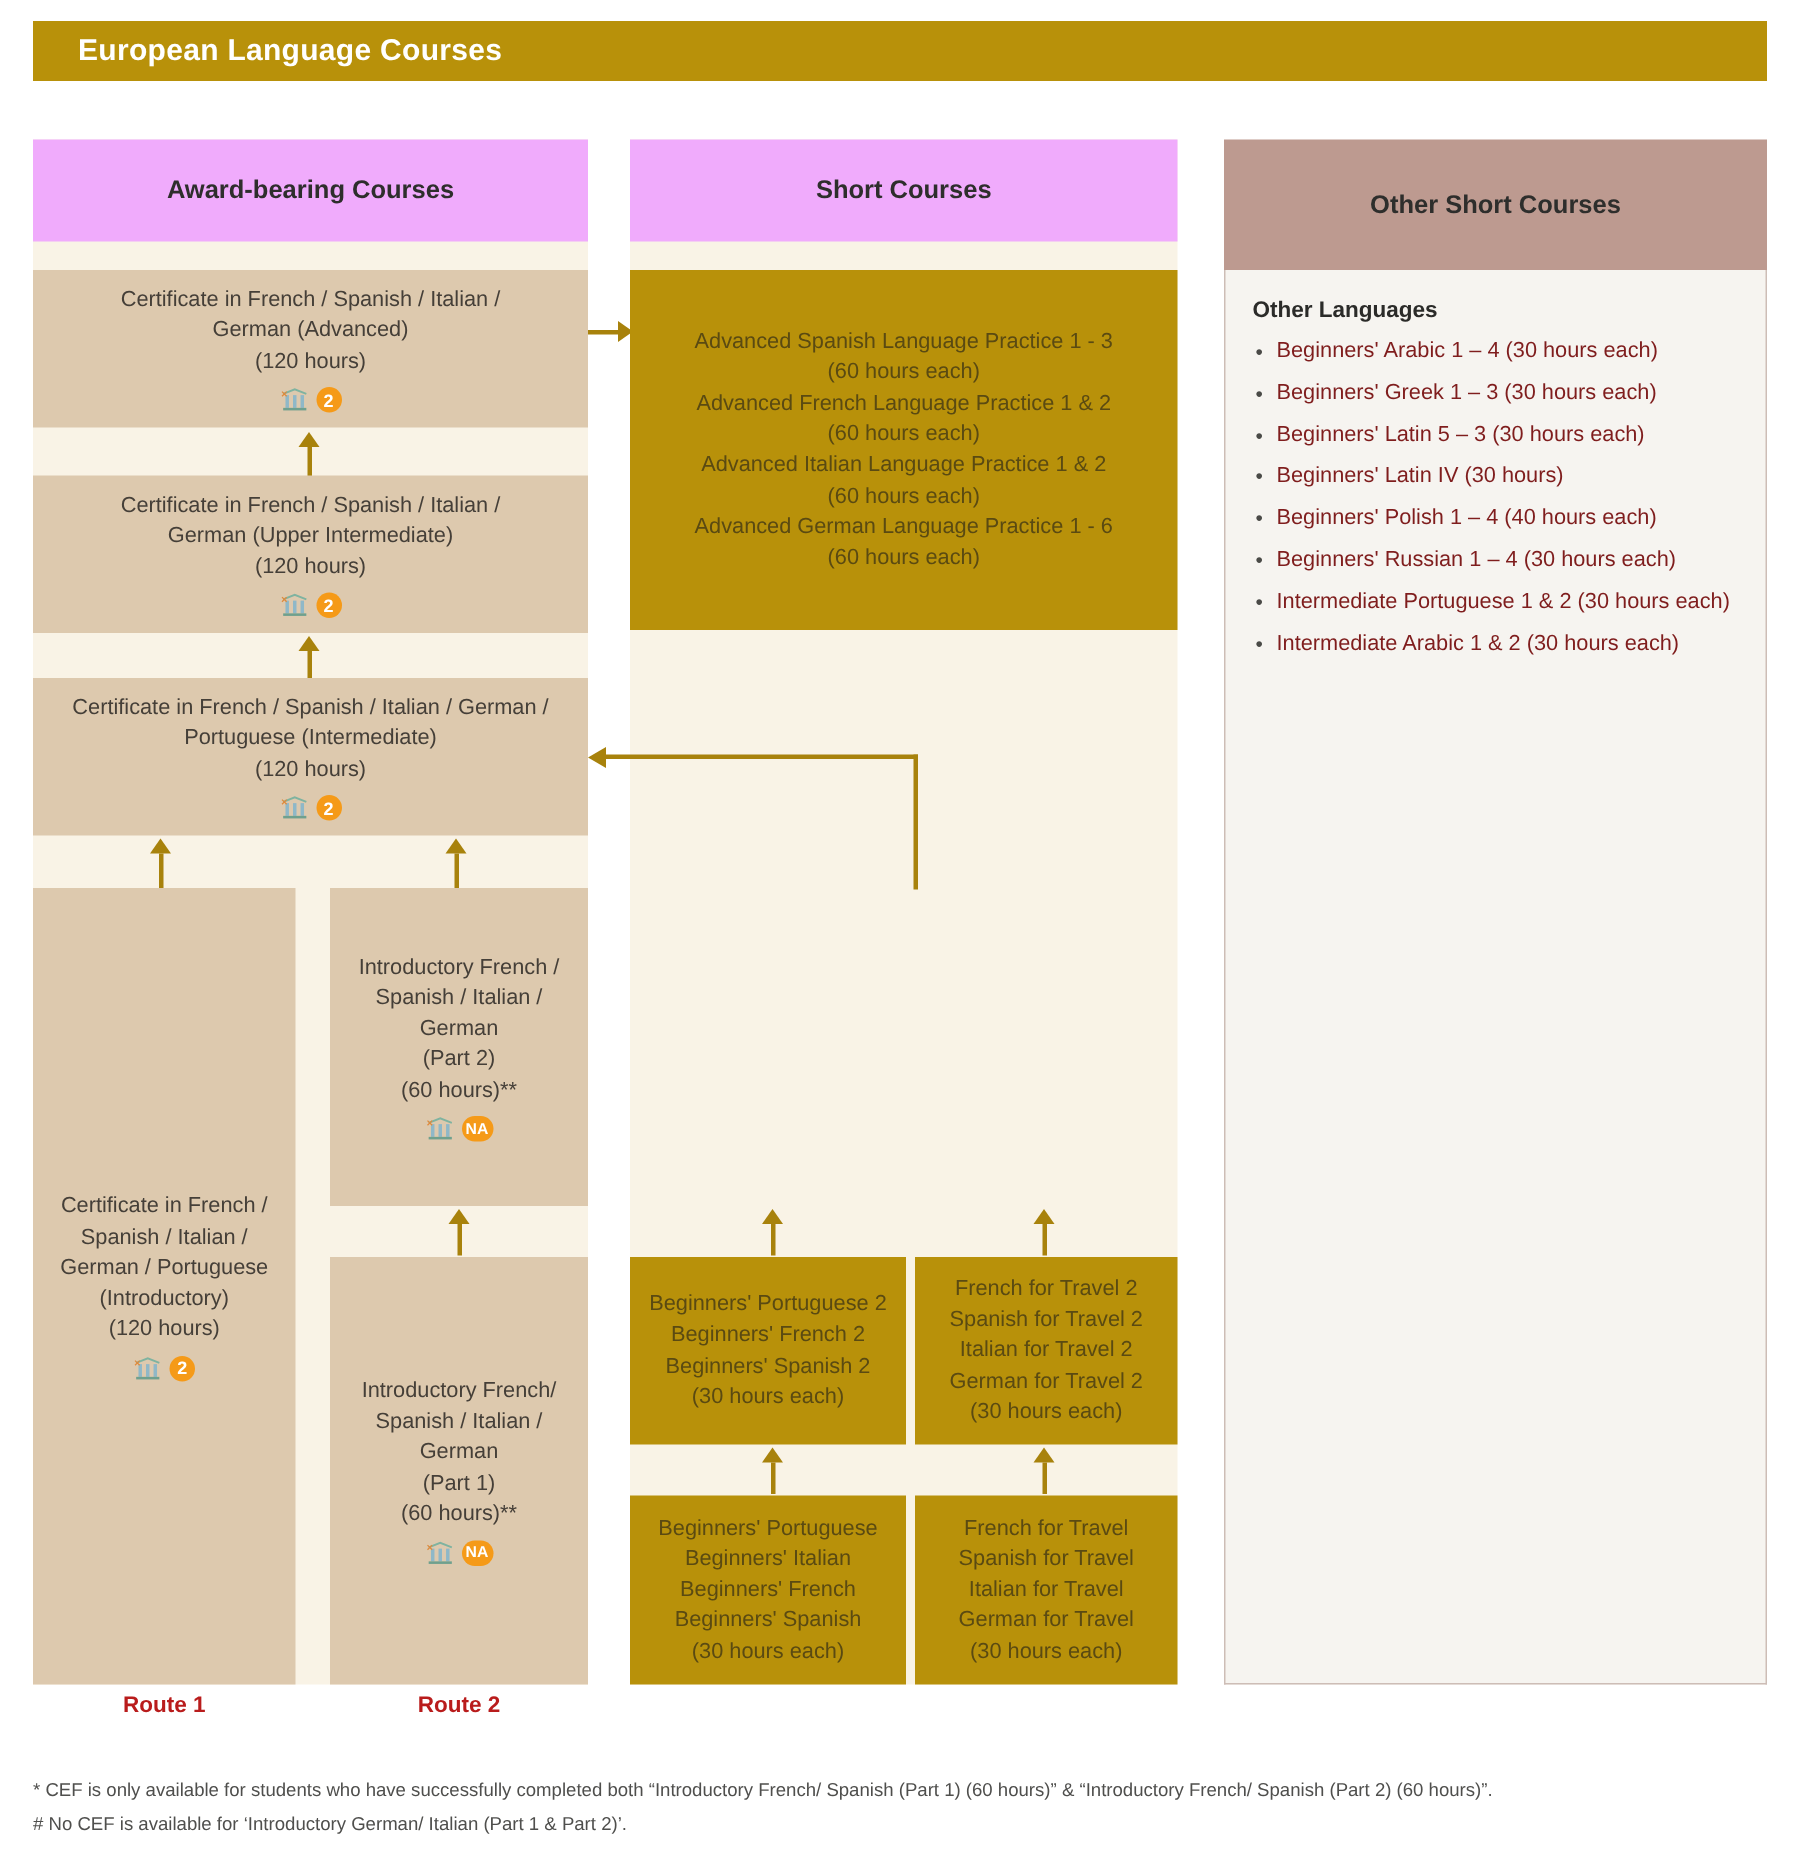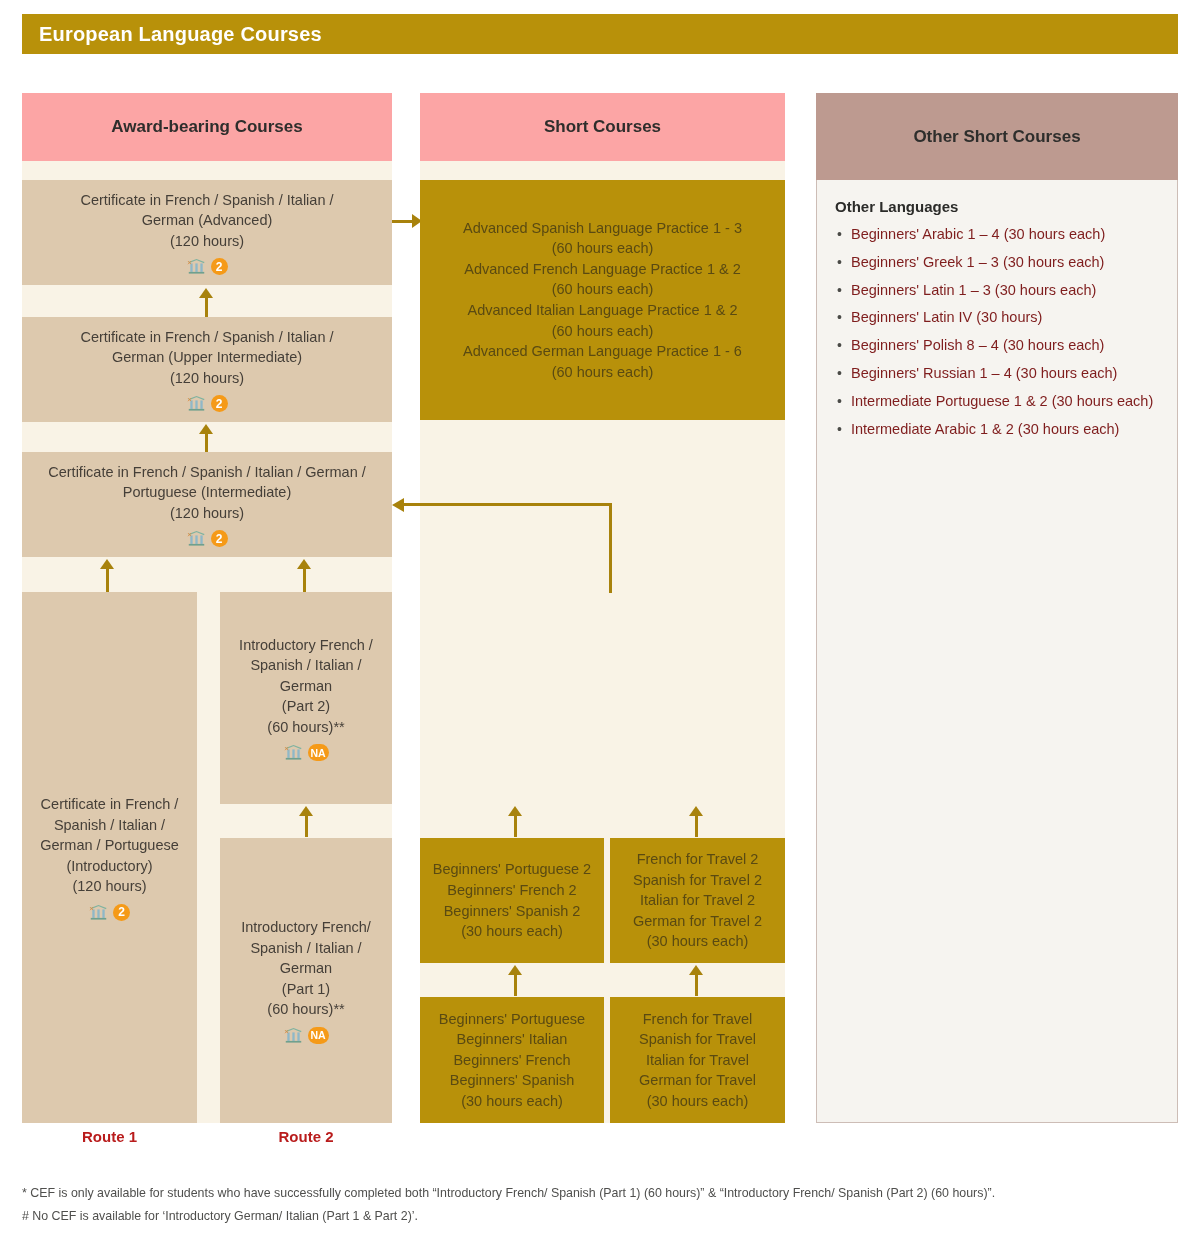--- a/index.html
+++ b/index.html
@@ -14,35 +14,35 @@
 
   
   .banner {
     position: absolute; left: 22px; top: 14px;
     width: 1156px; height: 40px;
     background: #b8910a;
     display: flex; align-items: center;
   }
   .banner-title {
     color: #ffffff; font-size: 20px; font-weight: bold;
-    letter-spacing: 0.2px; padding-left: 17px;
+    letter-spacing: 0.2px; padding-left: 30px;
   }
 
   
   .col { position: absolute; }
   .col-head {
     display: flex; align-items: center; justify-content: center;
     font-weight: bold; font-size: 17px; color: #2e2e2c;
     text-align: center;
   }
   .col-award { left: 22px;  top: 93px; width: 370px; }
   .col-short { left: 420px; top: 93px; width: 365px; }
   .col-other { left: 816px; top: 93px; width: 362px; }
 
-  .head-cream { background: #fca5a5; height: 68px; }
+  .head-cream { background: #f0abfc; height: 68px; }
   .head-rose  { background: #bd9a90; height: 87px; }
 
   
   .award-bg {
     position: absolute; left: 22px; top: 93px;
     width: 370px; height: 1030px;
     background: #f9f3e6;
   }
   .short-bg {
     position: absolute; left: 420px; top: 93px;
@@ -376,23 +376,23 @@
     <span class="box-line">Italian for Travel</span>
     <span class="box-line">German for Travel</span>
     <span class="box-line">(30 hours each)</span>
   </div>
 
   <div class="other-panel">
     <div class="other-title">Other Languages</div>
     <ul class="other-list">
       <li>Beginners' Arabic 1 – 4 (30 hours each)</li>
       <li>Beginners' Greek 1 – 3 (30 hours each)</li>
-      <li>Beginners' Latin 1 – 3 (30 hours each)</li>
+      <li>Beginners' Latin 5 – 3 (30 hours each)</li>
       <li>Beginners' Latin IV (30 hours)</li>
-      <li>Beginners' Polish 8 – 4 (30 hours each)</li>
+      <li>Beginners' Polish 1 – 4 (40 hours each)</li>
       <li>Beginners' Russian 1 – 4 (30 hours each)</li>
       <li>Intermediate Portuguese 1 &amp; 2 (30 hours each)</li>
       <li>Intermediate Arabic 1 &amp; 2 (30 hours each)</li>
     </ul>
   </div>
 
   <div class="route-label" style="left:22px; top:1128px; width:175px;">Route 1</div>
   <div class="route-label" style="left:220px; top:1128px; width:172px;">Route 2</div>
 
   <div class="footnotes">

